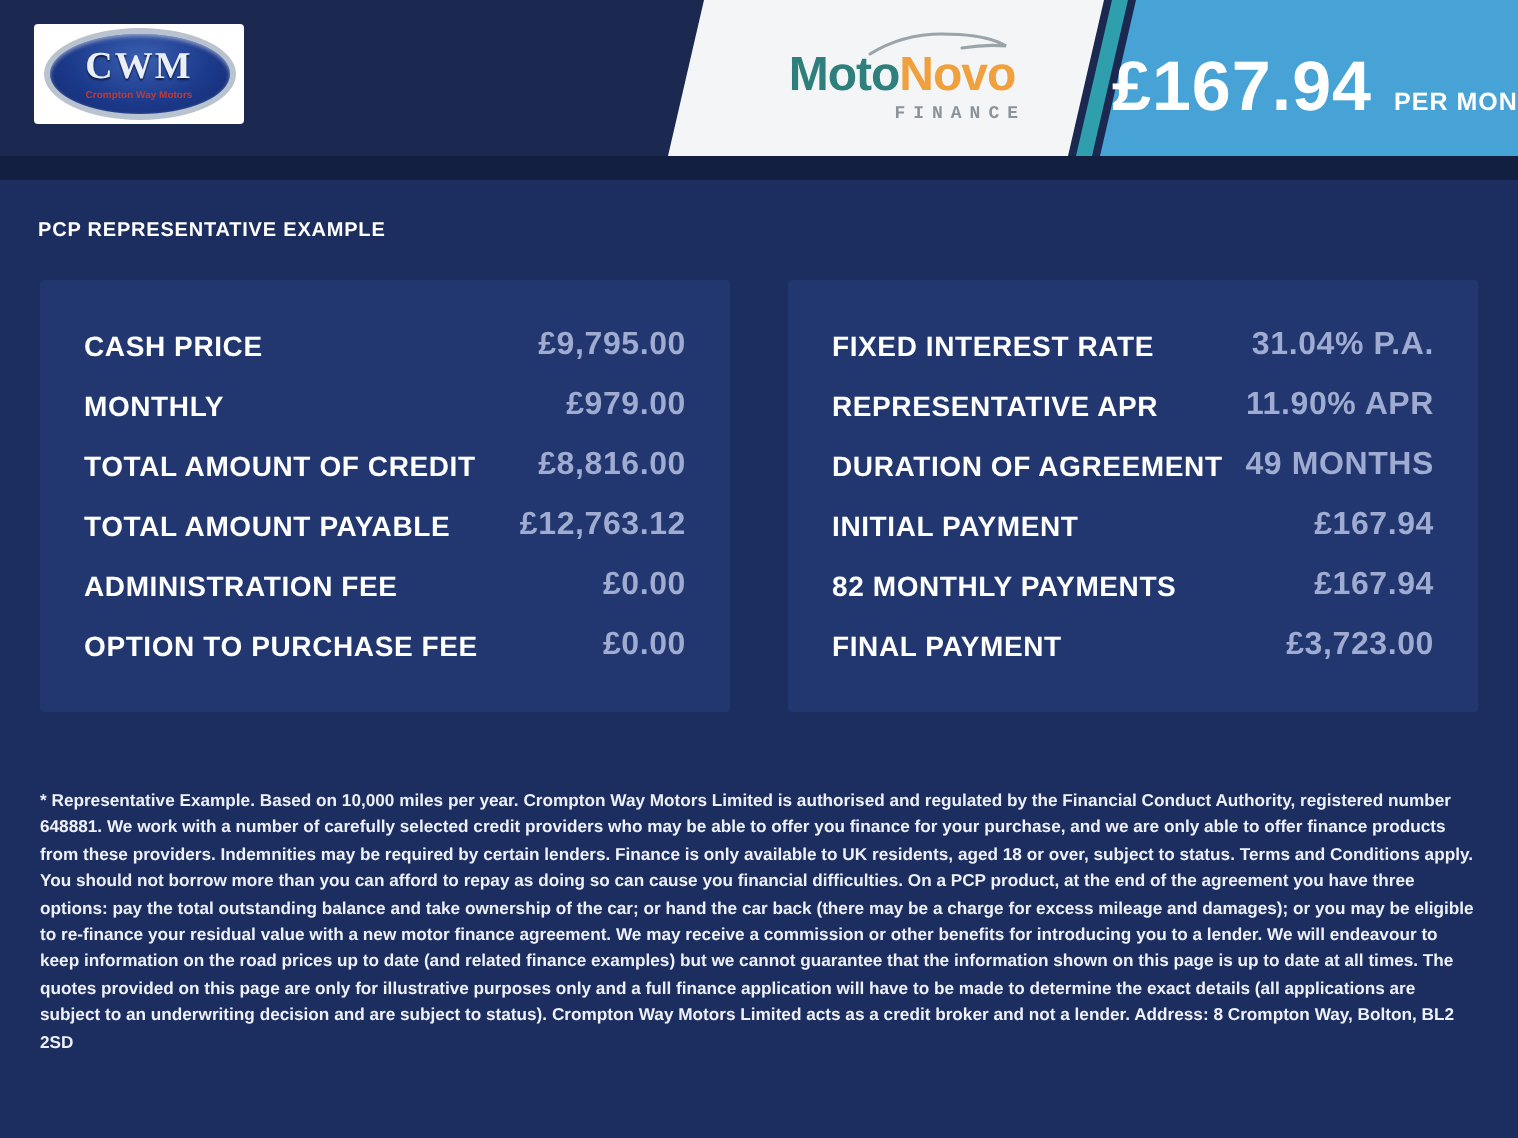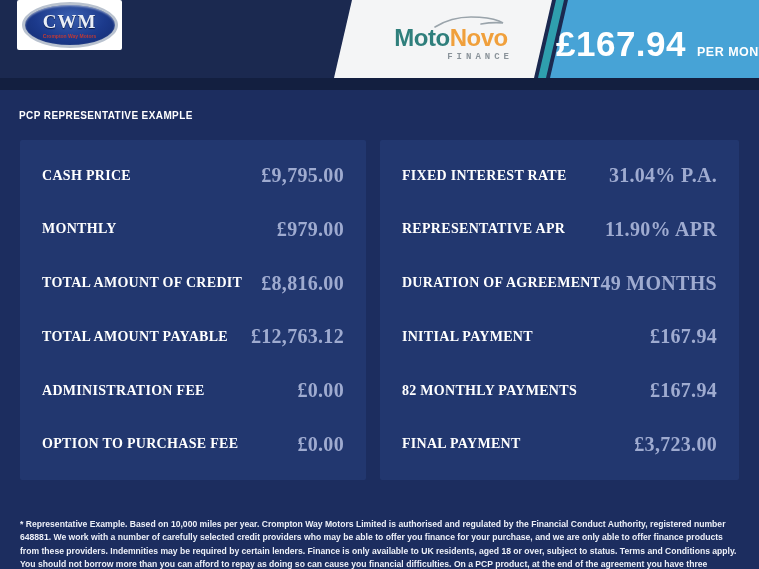--- a/index.html
+++ b/index.html
@@ -12,21 +12,21 @@
     width:759px; height:569px;
     background:#1c2d5f;
     overflow:hidden;
   }
 
   
   .header { position:relative; height:90px; background:#1b2950; }
   .banner-svg { position:absolute; top:0; left:0; display:block; }
 
   .cwm-logo {
-    position:absolute; top:0; left:17px;
+    position:absolute; top:12px; left:17px;
     width:105px; height:50px; background:#ffffff; border-radius:2px;
     display:flex; align-items:center; justify-content:center;
   }
   .cwm-oval {
     width:90px; height:40px;
     background: radial-gradient(ellipse at 50% 30%, #3a5fb0 0%, #1c3a8c 55%, #122a6e 100%);
     border:3px solid #b9c2cf; border-radius:50%;
     display:flex; flex-direction:column; align-items:center; justify-content:center;
     box-shadow: inset 0 1px 2px rgba(255,255,255,.5);
   }
@@ -56,29 +56,29 @@
   .price-amount { font-size:35px; font-weight:bold; letter-spacing:0.5px; }
   .price-suffix { font-size:12.5px; font-weight:bold; letter-spacing:0.5px; }
 
   
   .title-bar { height:50px; display:flex; align-items:center; padding:0 19px; }
   .page-title {
     color:#ffffff; font-size:10px; font-weight:bold; letter-spacing:0.4px;
   }
 
   
-  .tables { display:flex; gap:14px; margin:0 20px; height:340px;font-family:Liberation Serif, serif; }
+  .tables { display:flex; gap:29px; margin:0 20px; height:216px; }
   .panel {
     flex:1; background:#22376f; border-radius:2px;
     padding:24px 22px; box-sizing:border-box;
     display:flex; flex-direction:column; justify-content:space-between;
   }
   .frow { display:flex; justify-content:space-between; align-items:center; }
   .frow-label { color:#ffffff; font-size:14px; font-weight:bold; letter-spacing:0.3px; white-space:nowrap; }
-  .frow-value { color:#9fabd0; font-size:20px; font-weight:bold; letter-spacing:0.3px; white-space:nowrap; }
+  .frow-value { color:#9fabd0; font-size:16px; font-weight:bold; letter-spacing:0.3px; white-space:nowrap; }
 
   
   .footer {
     margin:38px 20px 0; max-width:720px;
     color:#edf0f8; font-size:8.6px; font-weight:bold; line-height:13.4px;
   }
 </style>
 </head>
 <body>
 

